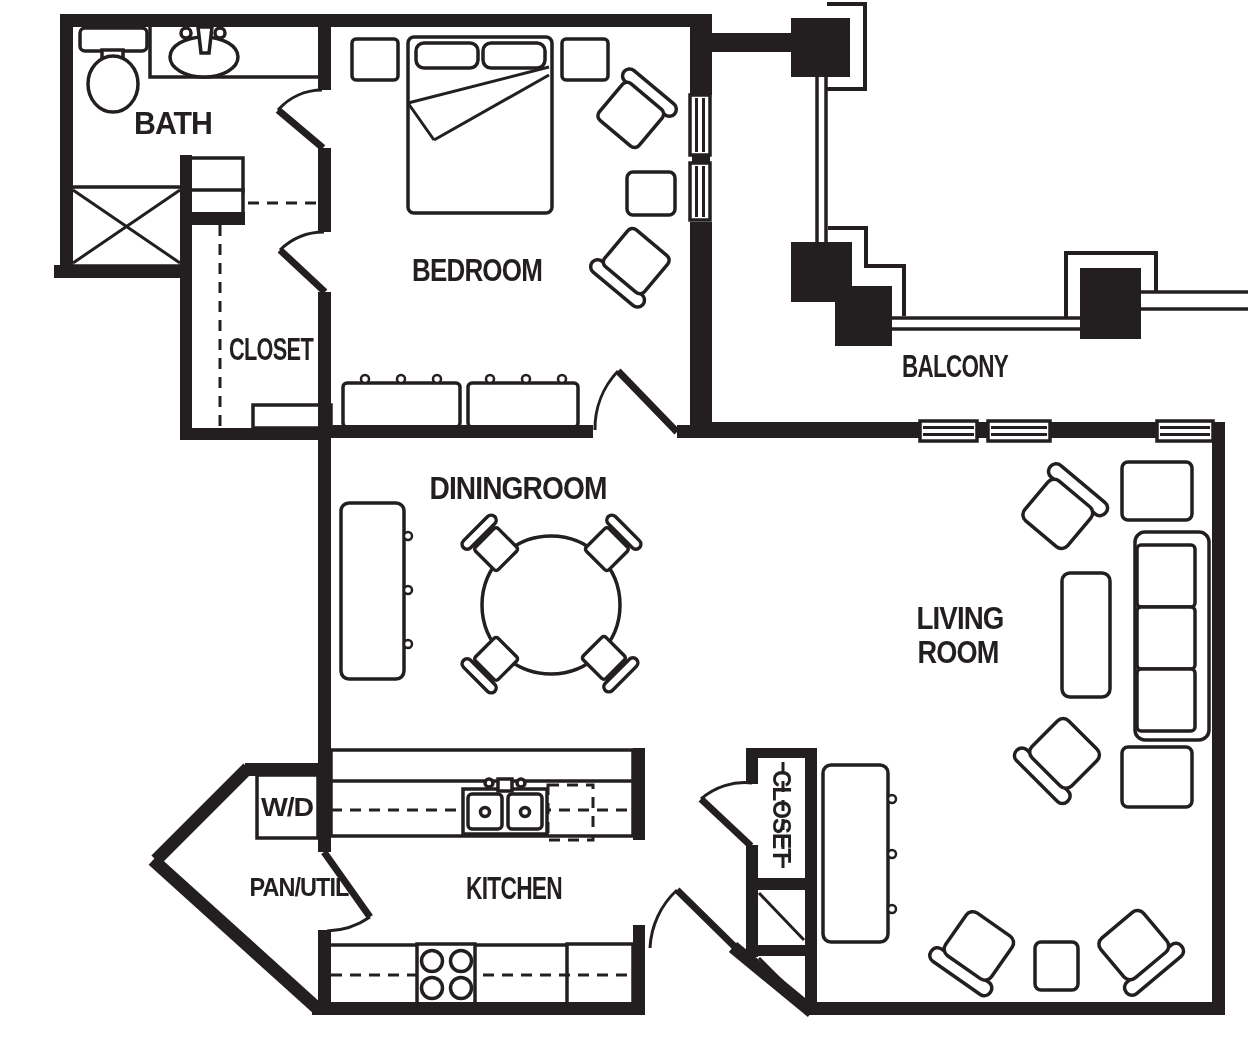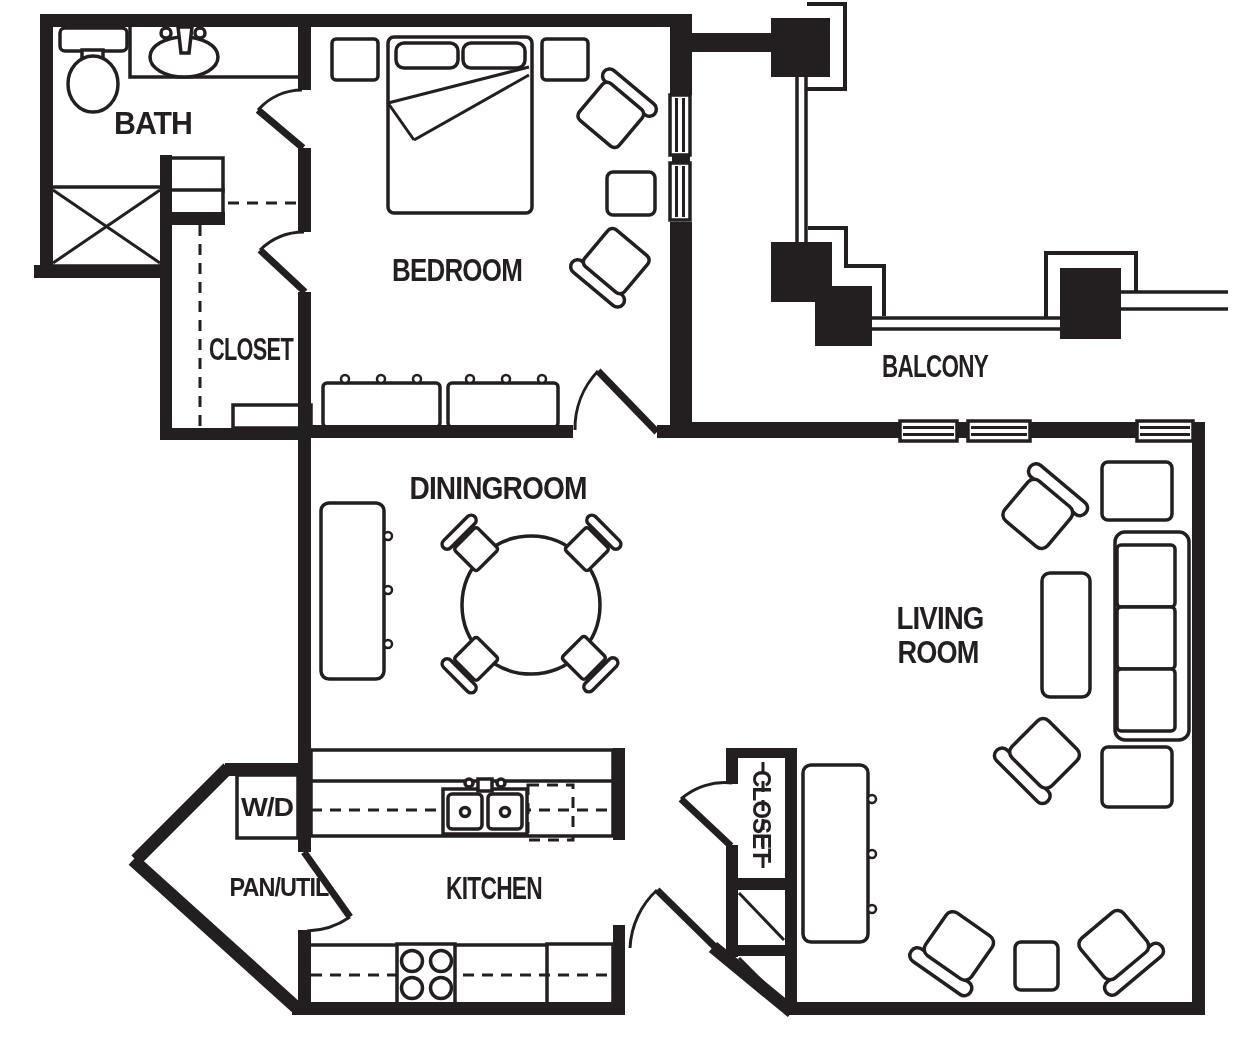--- a/index.html
+++ b/index.html
@@ -1,16 +1,16 @@
 <!DOCTYPE html>
 <html><head>
 <meta charset="utf-8">
 <style>
   html,body{margin:0;padding:0;background:#fff;}
-  #stage{position:relative;width:1145px;height:1040px;background:#fff;font-family:"Liberation Sans",sans-serif;}
+  #stage{position:relative;width:1145px;height:1040px;background:#fff;font-family:"Liberation Sans",sans-serif;margin-left:20px;}
   svg{position:absolute;left:0;top:0;}
   .wall{fill:#231f20;stroke:none;}
   .wline{stroke:#231f20;stroke-width:13;fill:none;}
   .t{stroke:#231f20;stroke-width:3.5;fill:#fff;}
   .tn{stroke:#231f20;stroke-width:3.5;fill:none;}
   .t3{stroke:#231f20;stroke-width:3;fill:none;}
   .dash{stroke:#231f20;stroke-width:3;fill:none;stroke-dasharray:11 8;}
   .leaf{stroke:#231f20;stroke-width:7;fill:none;}
   .arc{stroke:#231f20;stroke-width:3;fill:none;}
   .rail4{stroke:#231f20;stroke-width:4;fill:none;}

